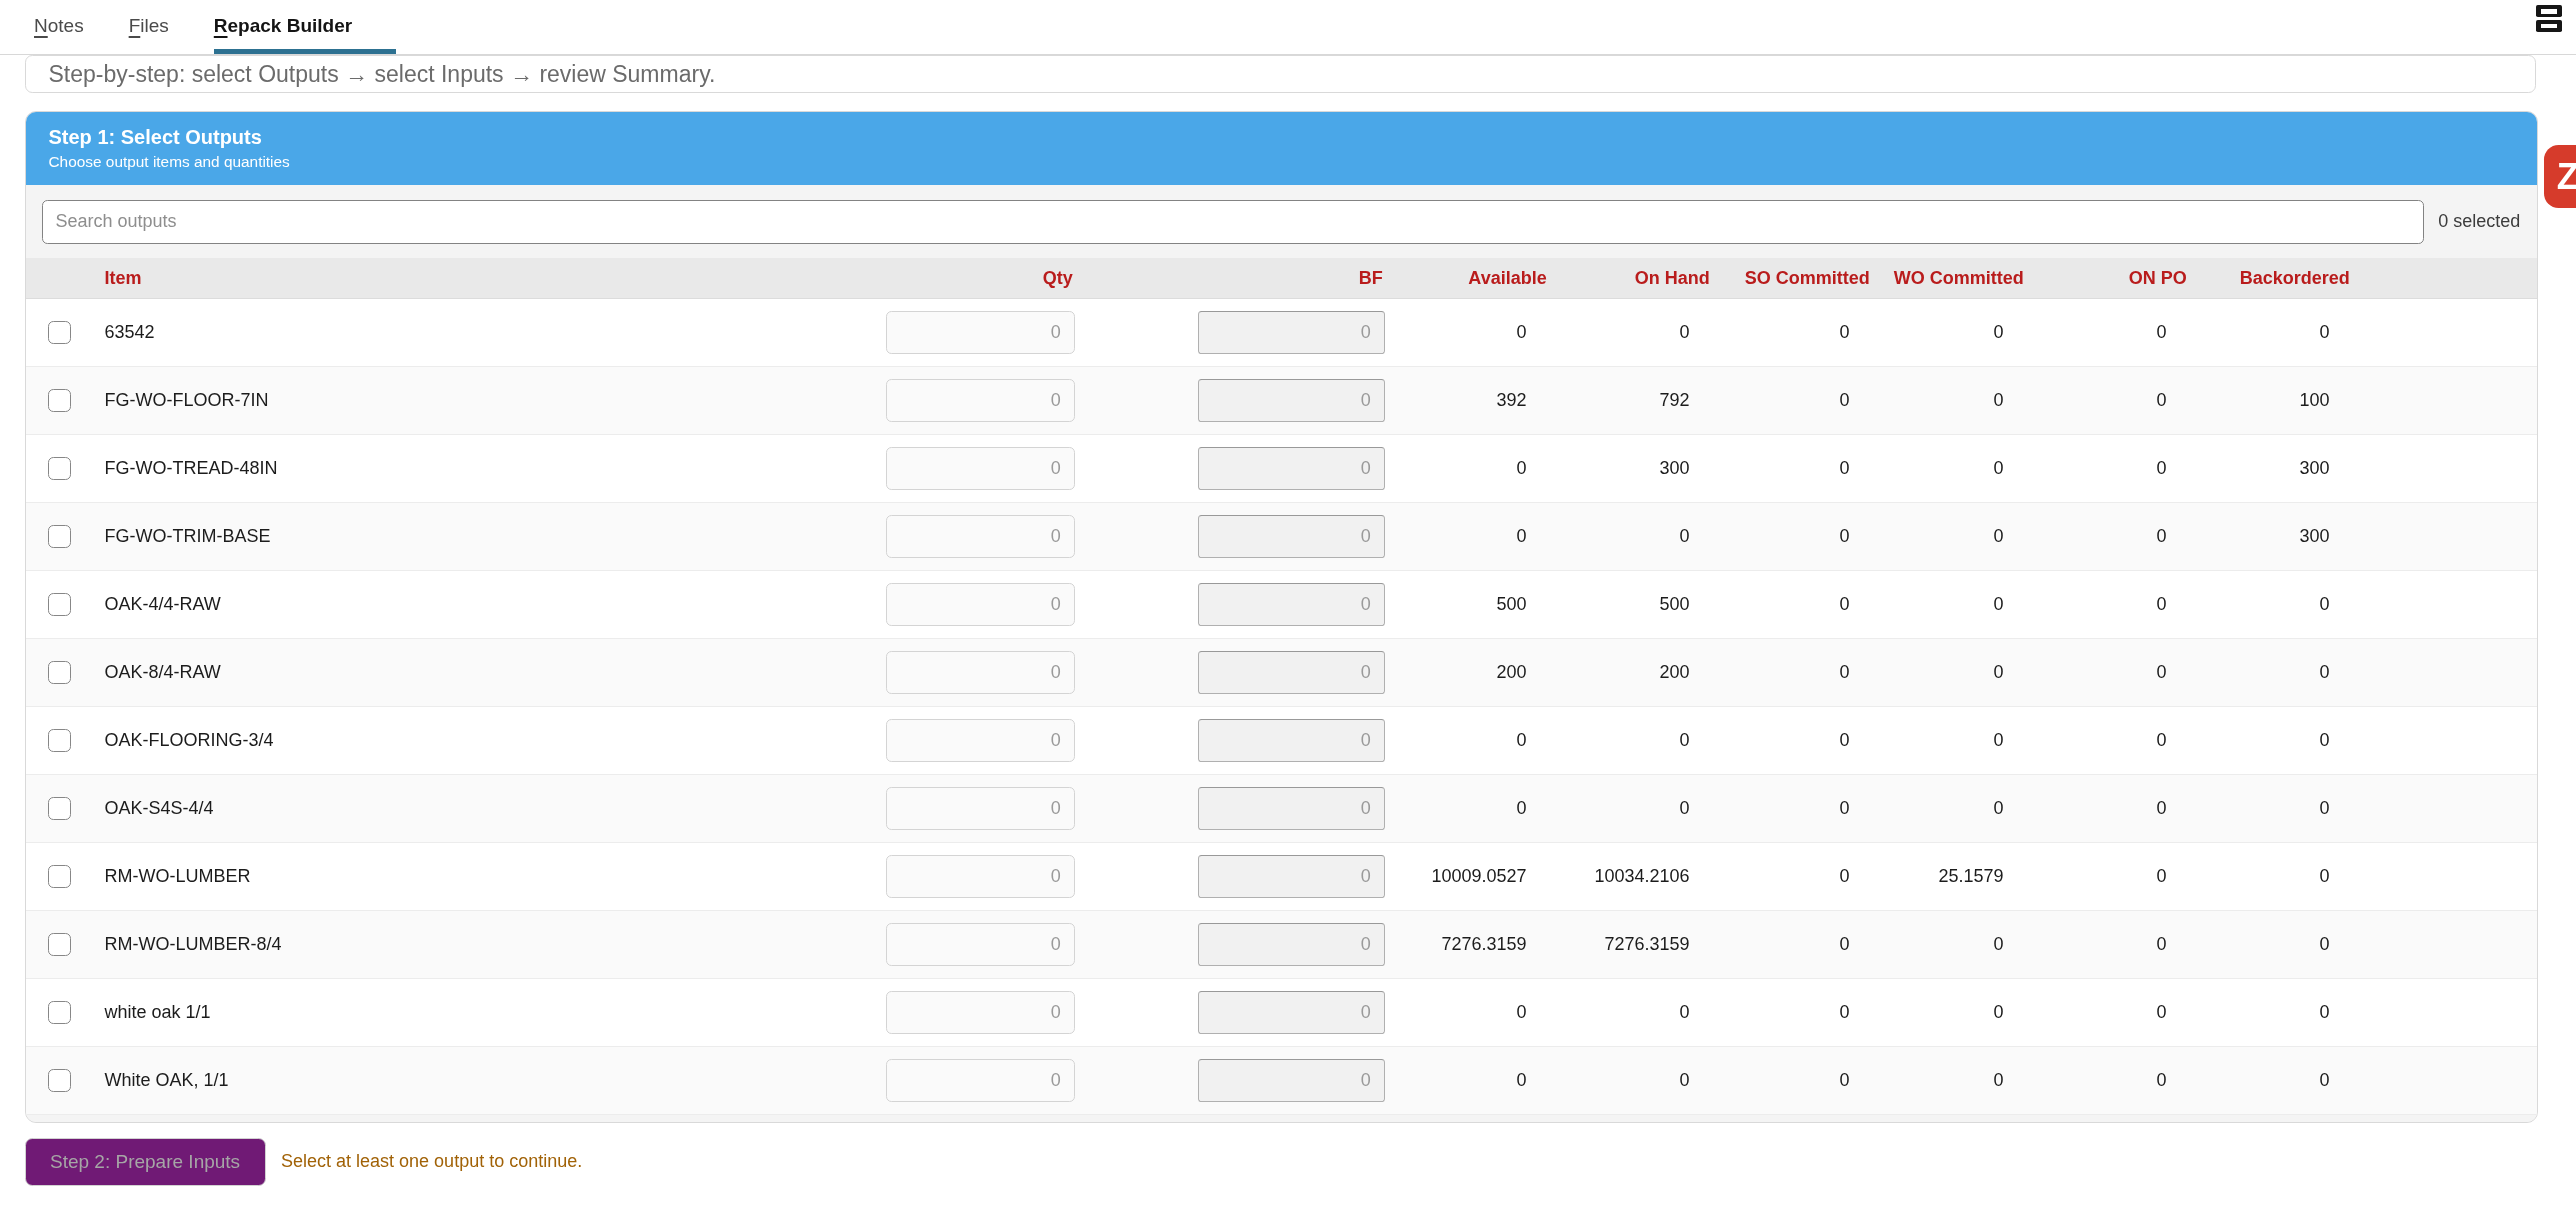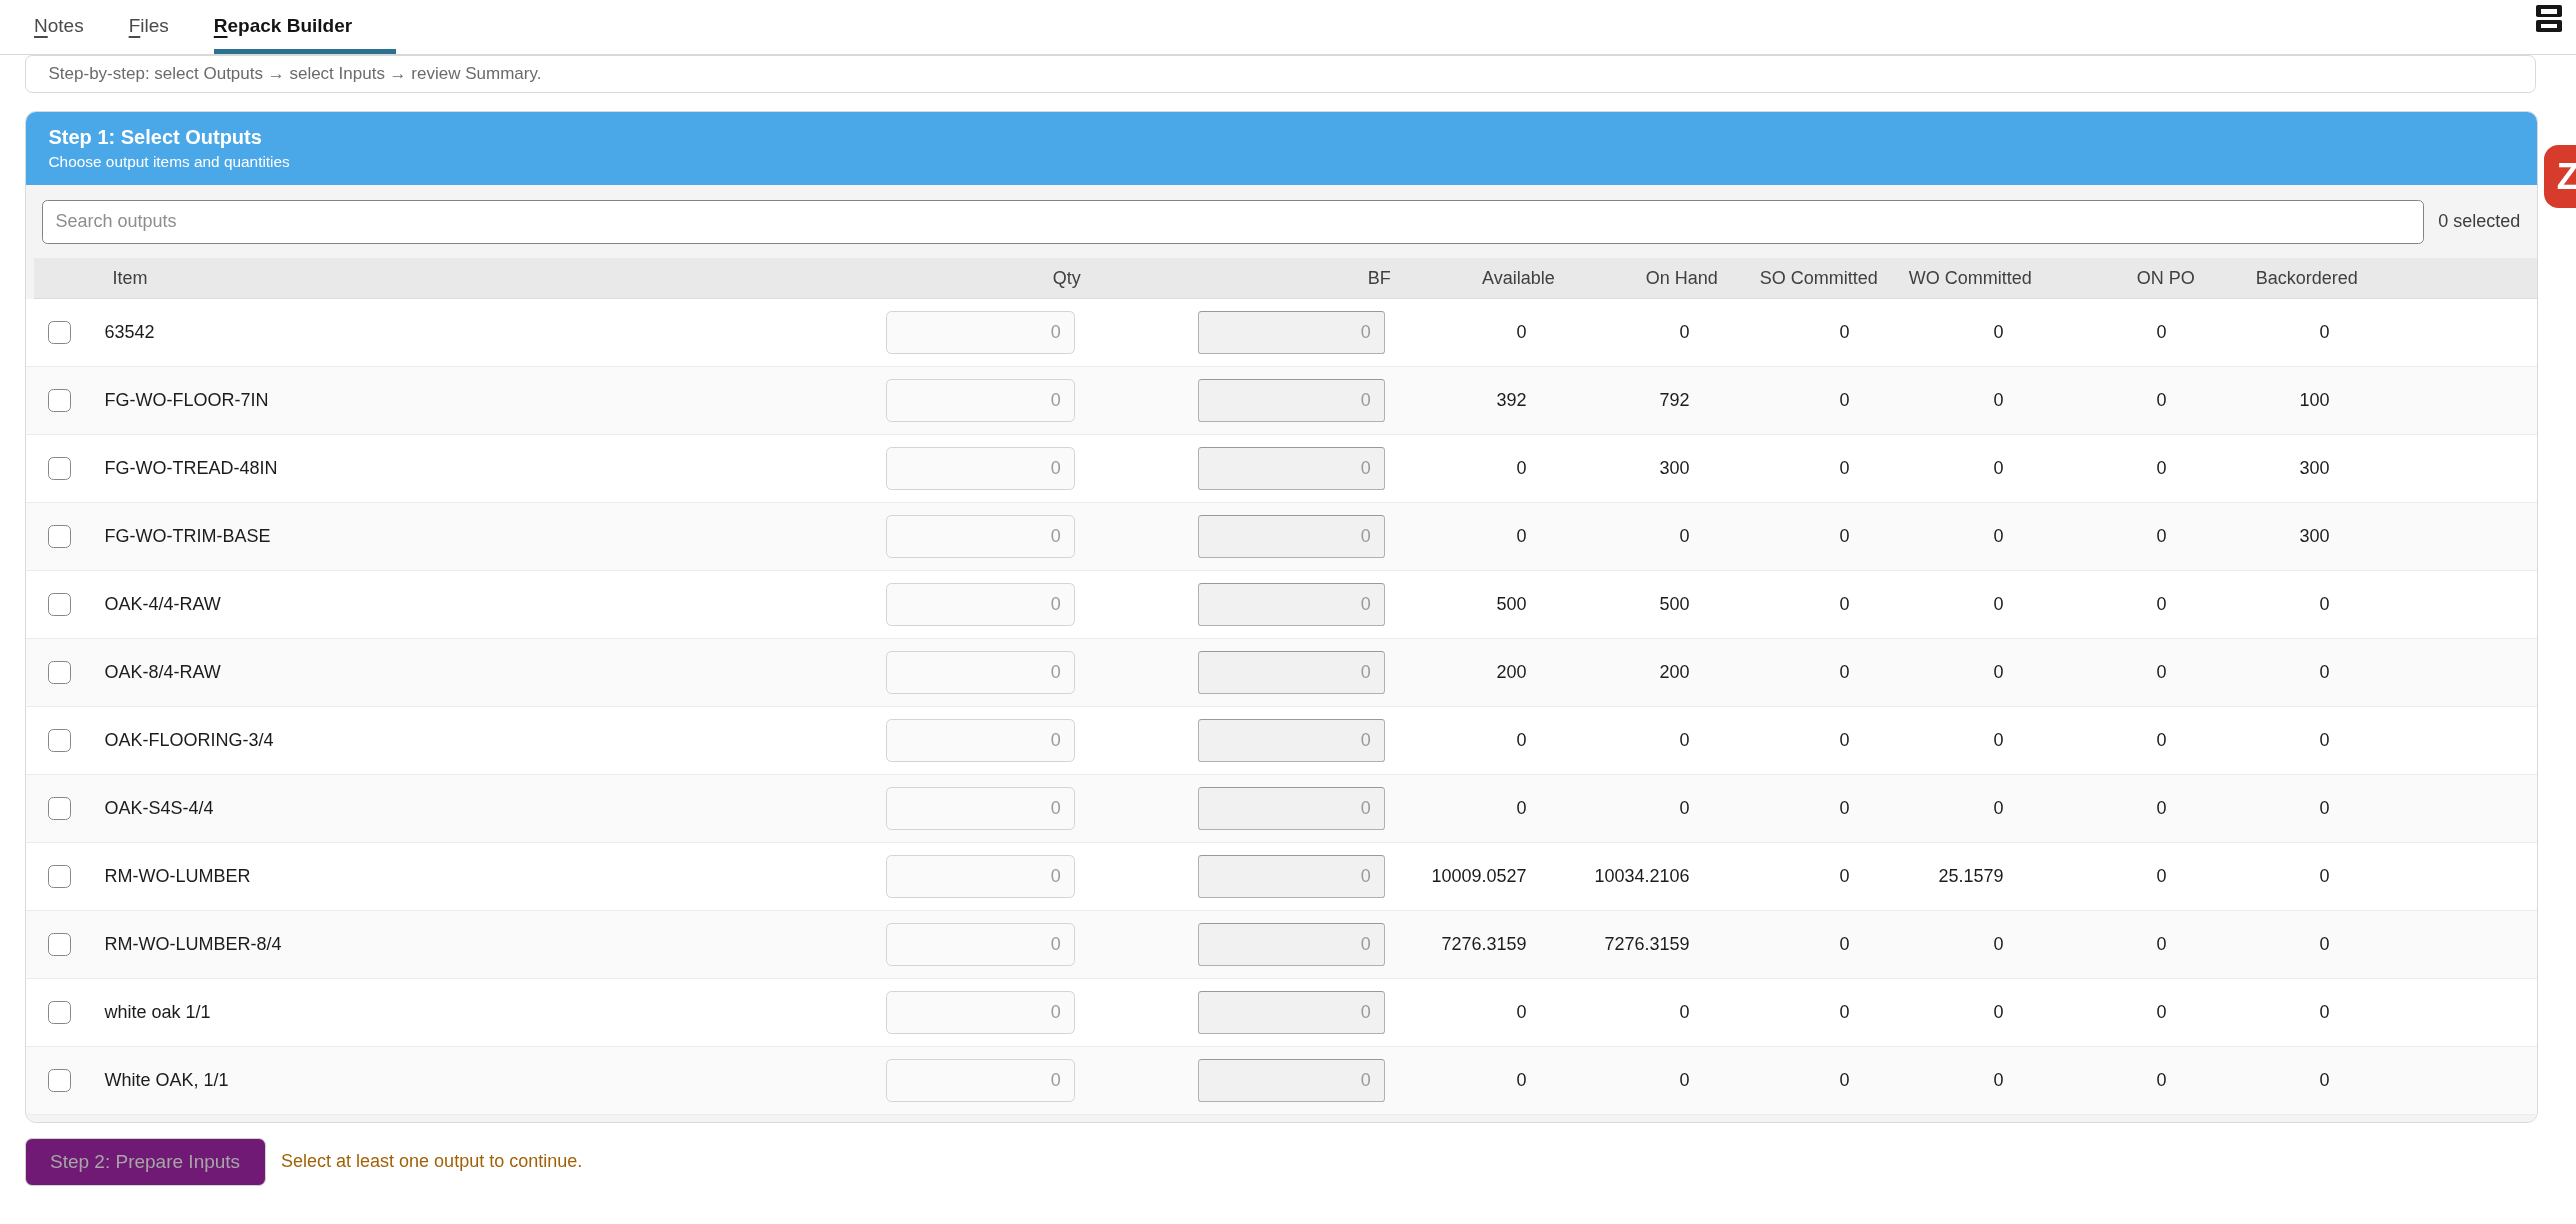--- a/index.html
+++ b/index.html
@@ -57,21 +57,21 @@
   .note-box {
     margin: 0 40px 0 24.5px;
     width: 2511px;
     height: 38px;
     border: 0.9px solid #d9d9d9;
     border-radius: 7.3px;
     background: #ffffff;
     display: flex;
     align-items: center;
     padding-left: 23px;
-    font-size: 17px;
+    font-size: 23px;
     color: #6b6b6b;
   }
 
   
   .panel {
     margin-left: 24.5px;
     margin-top: 18px;
     width: 2513px;
     border: 0.9px solid #d9d9d9;
     border-radius: 11px;
@@ -117,24 +117,23 @@
   
   .grid {
     display: grid;
     grid-template-columns: 62px 798px 189px 310px 164px 163px 160px 154px 163px 163px 1fr;
     align-items: center;
   }
   .thead {
     height: 41px;
     background: #e9e9e9;
     border-bottom: 0.9px solid #dcdcdc;
-    font-weight: 400;
+    font-weight: 700;
     font-size: 18px;
-    color: #404040;
-    margin-left: 8px;
+    color: #b91c1c;
   }
   .th-item { padding-left: 17px; }
   .th-num { text-align: right; padding-right: 1.8px; }
   .row {
     height: 68px;
     background: #ffffff;
     border-bottom: 0.9px solid #ececec;
     font-size: 18px;
   }
   .row.alt { background: #fafafa; }

